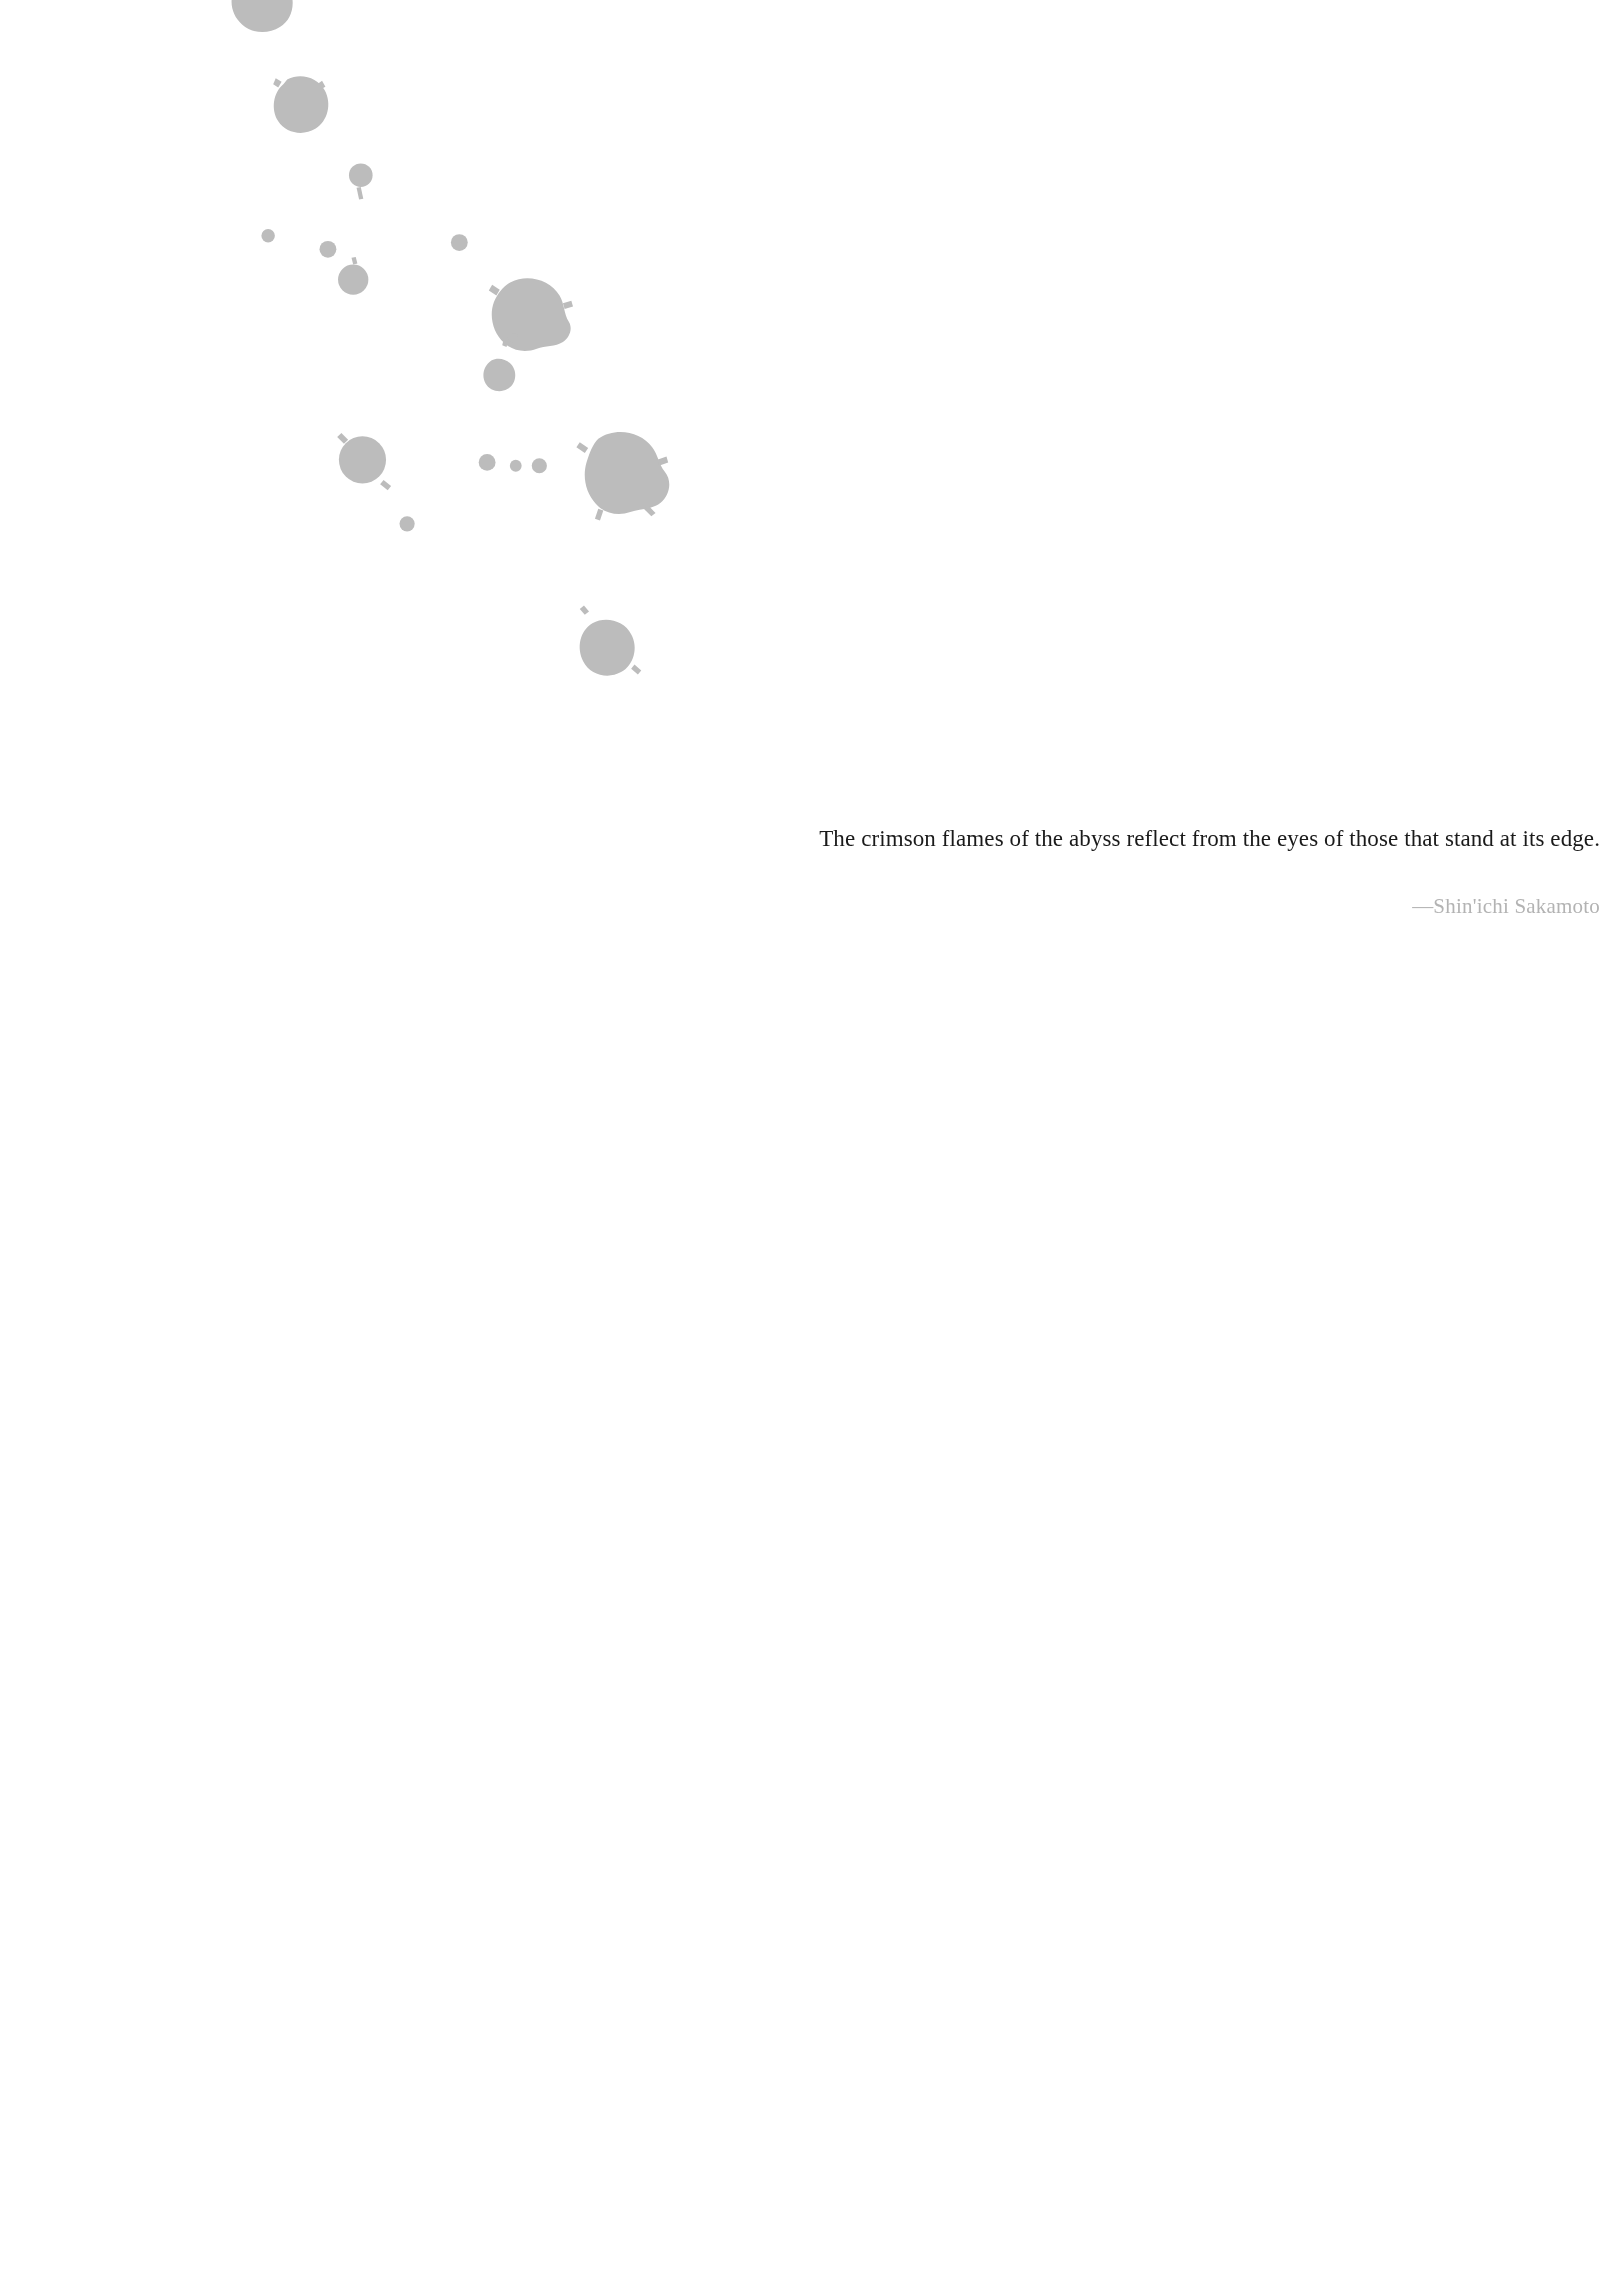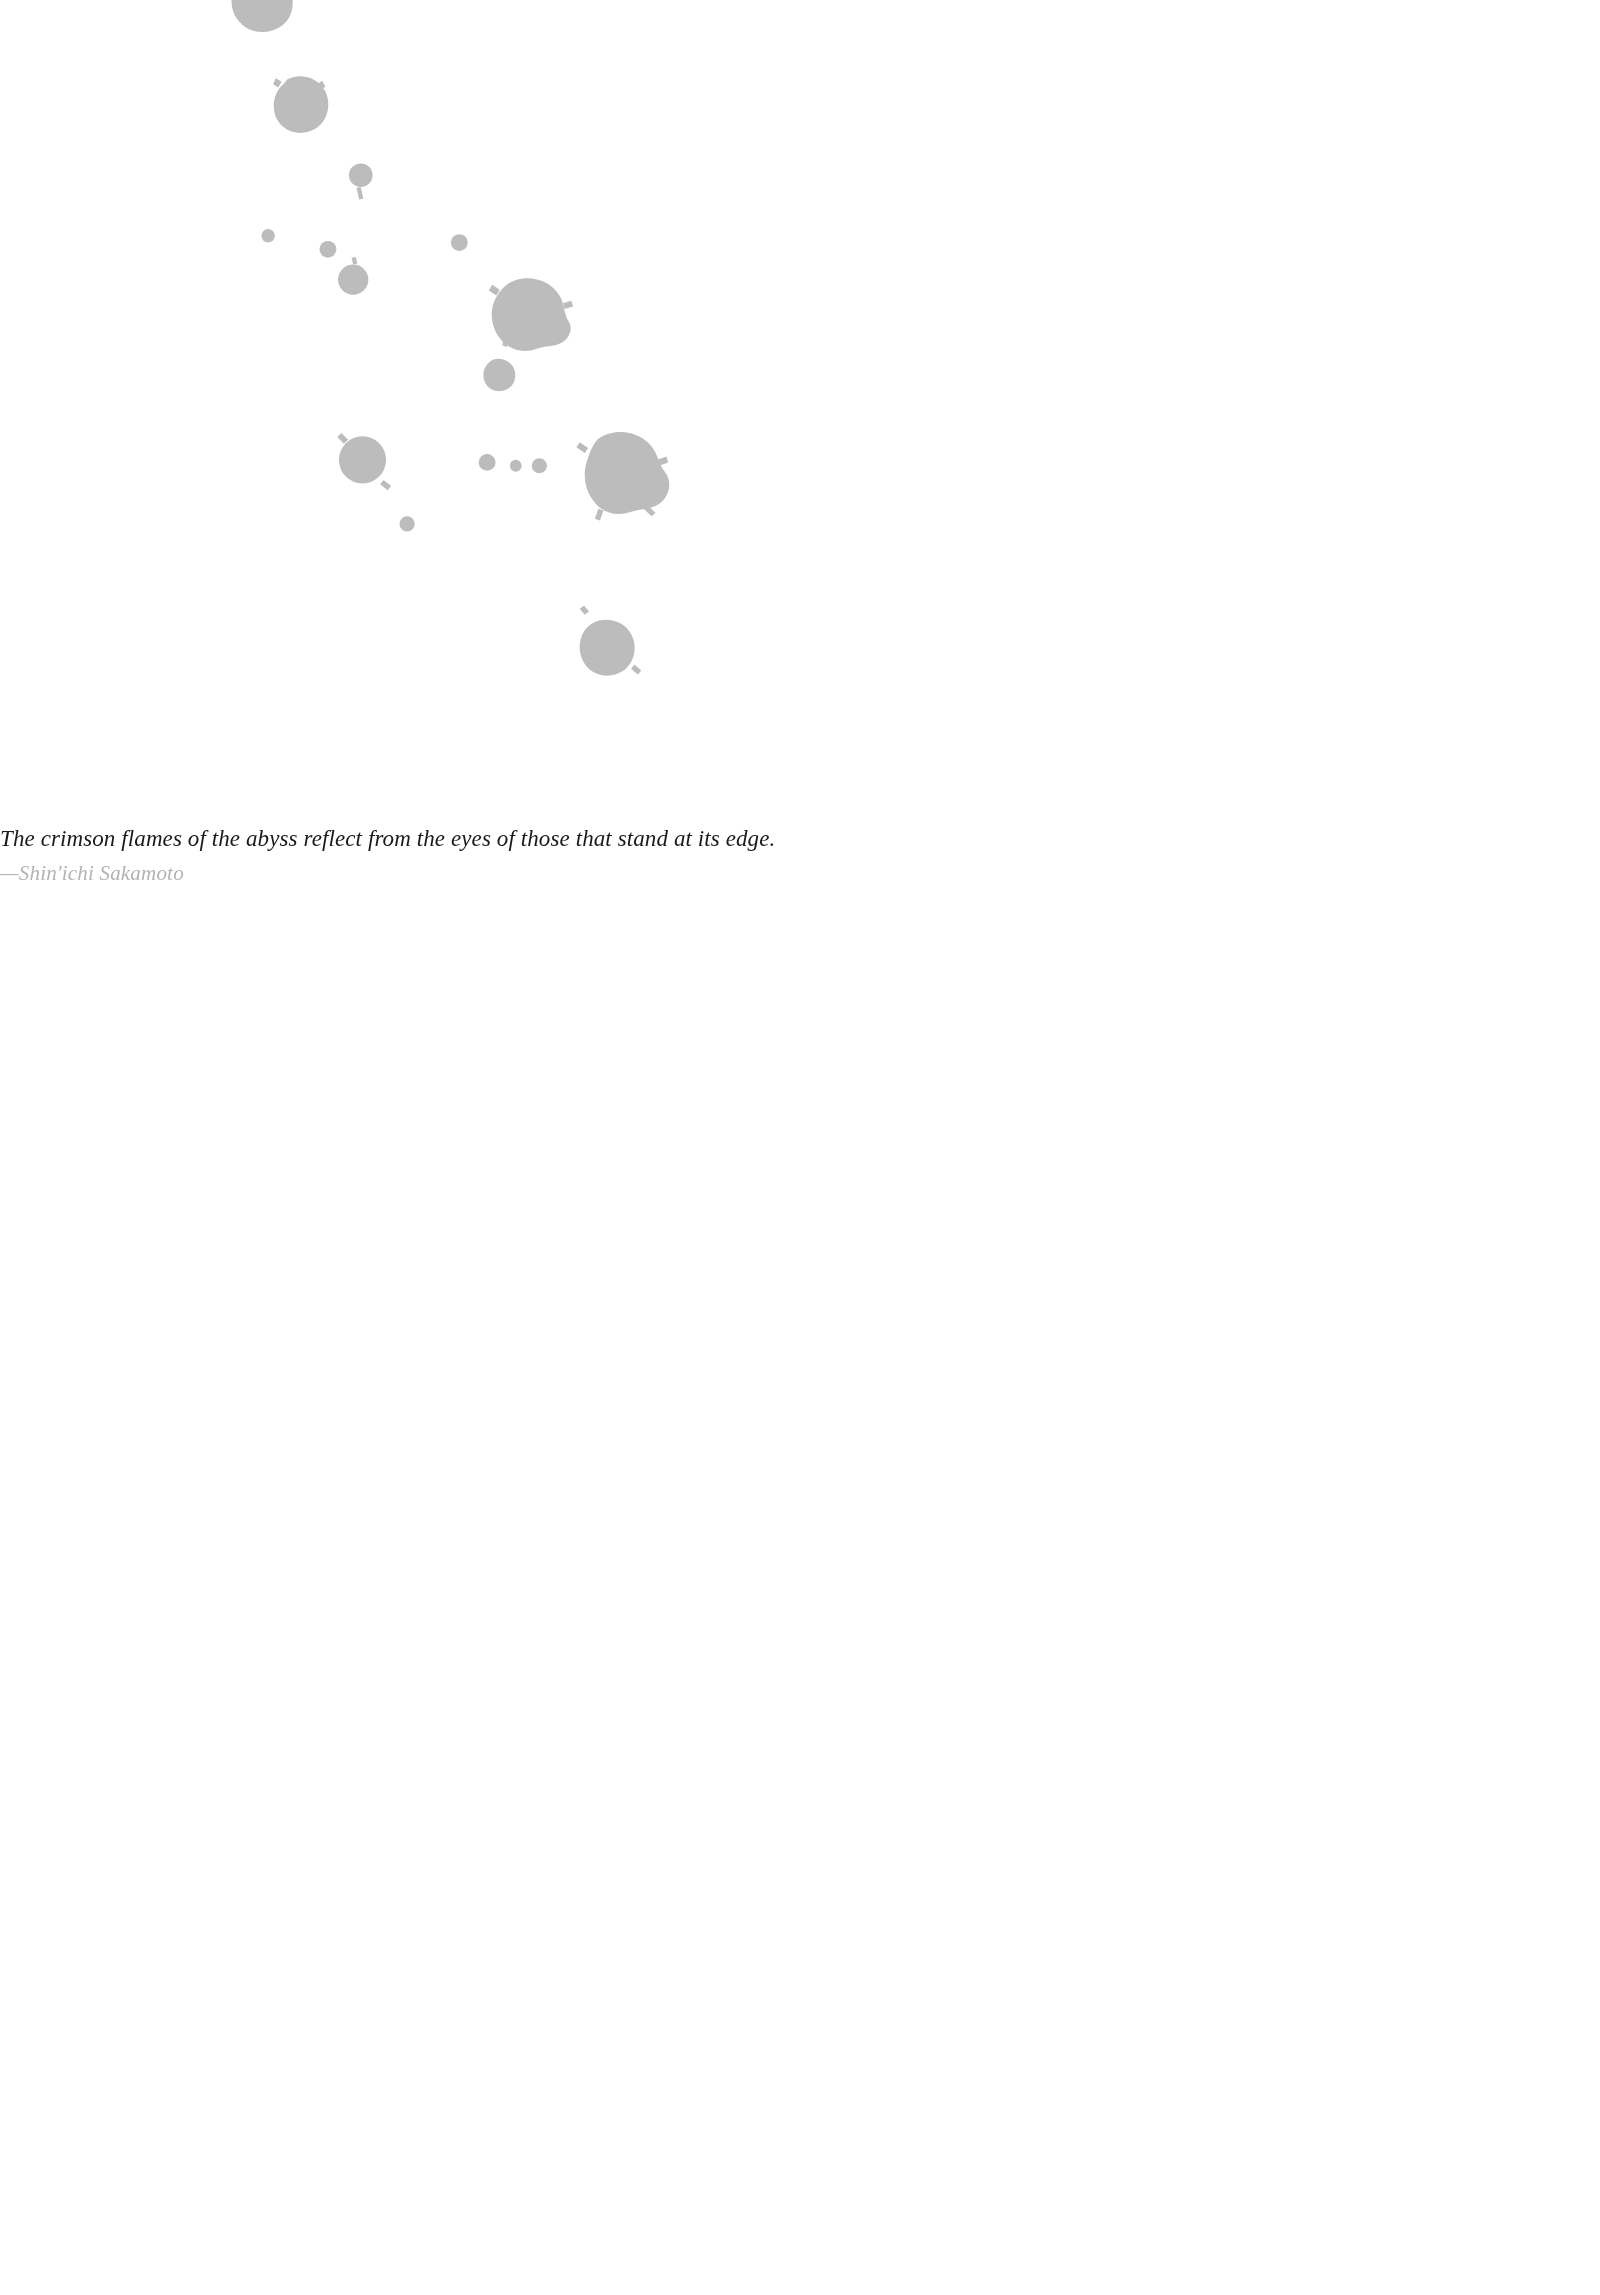--- a/index.html
+++ b/index.html
@@ -25,32 +25,31 @@
     height: 758px;
     pointer-events: none;
   }
 
   
   .epigraph {
     position: absolute;
     left: 0;
     top: 822px;
     width: 1600px;
-    text-align: left;
-    font-style: italic;
+    text-align: right;
   }
   .epigraph-line {
     font-family: "Liberation Serif", serif;
     font-size: 23px;
     line-height: 1.52;
     color: #1a1a1a;
     letter-spacing: 0.1px;
   }
   .epigraph-attribution {
-    margin-top: 4px;
+    margin-top: 37px;
     font-family: "Liberation Serif", serif;
     font-size: 21px;
     color: #b3b3b3;
     letter-spacing: 0.2px;
   }
 </style>
 </head>
 <body>
 
 <div class="page">

